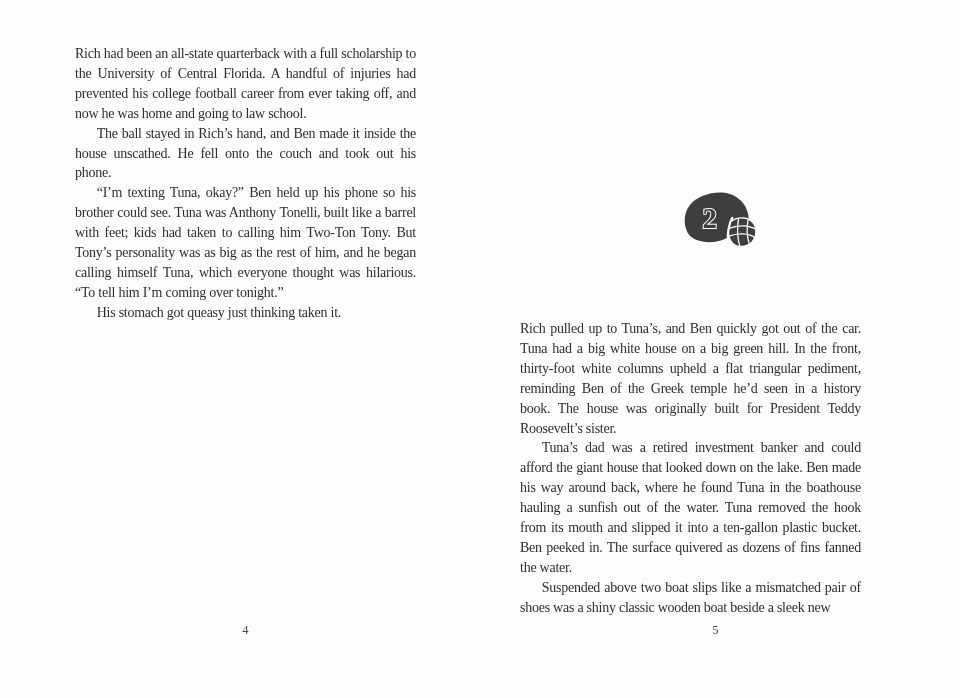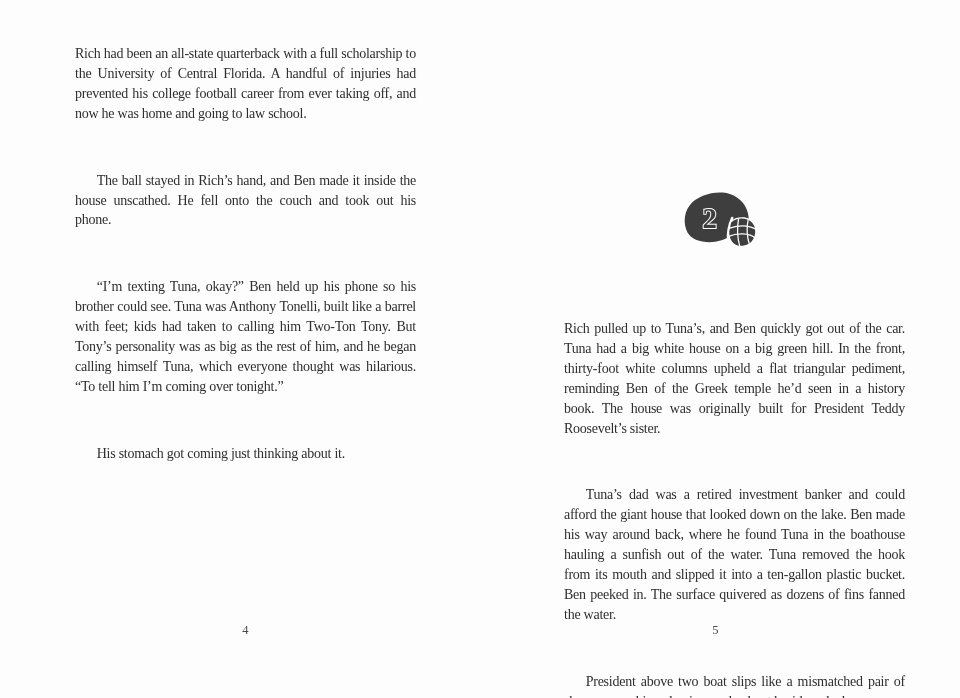--- a/index.html
+++ b/index.html
@@ -14,24 +14,24 @@
   .page-text {
     position: absolute;
     color: #2e2e2e;
     font-size: 14px;
     line-height: 19.9px;
     letter-spacing: -0.25px;
     text-align: justify;
     text-justify: inter-word;
   }
   .page-text p { margin: 0; }
-  .page-text p.indent { text-indent: 1.55em; margin-top: 47px; }
+  .page-text p.indent { text-indent: 1.55em; }
 
   #left-text  { left: 75px;  top: 44px;  width: 341px; }
-  #right-text { left: 564px; top: 319px; width: 341px; }
+  #right-text { left: 520px; top: 319px; width: 341px; }
 
   .page-number {
     position: absolute;
     top: 623px;
     width: 341px;
     text-align: center;
     font-size: 12.5px;
     color: #4a4a4a;
     letter-spacing: 0.5px;
   }
@@ -47,21 +47,21 @@
 </style>
 </head>
 <body>
 
 <div class="spread">
 
   <div class="page-text" id="left-text">
     <p>Rich had been an all-state quarterback with a full scholarship to the University of Central Florida. A handful of injuries had prevented his college football career from ever taking off, and now he was home and going to law school.</p>
     <p class="indent">The ball stayed in Rich’s hand, and Ben made it inside the house unscathed. He fell onto the couch and took out his phone.</p>
     <p class="indent">“I’m texting Tuna, okay?” Ben held up his phone so his brother could see. Tuna was Anthony Tonelli, built like a barrel with feet; kids had taken to calling him Two-Ton Tony. But Tony’s personality was as big as the rest of him, and he began calling himself Tuna, which everyone thought was hilarious. “To tell him I’m coming over tonight.”</p>
-    <p class="indent">His stomach got coming just thinking about it.</p>
+    <p class="indent">His stomach got queasy just thinking taken it.</p>
   </div>
   <div class="page-number" id="page-number-left">4</div>
 
   <div class="chapter-heading">
     <svg viewBox="0 0 100 82" aria-hidden="true">
 
       <path d="M11,58 C3,49 2,31 11,20 C21,7 45,1 61,6 C75,10.5 83.5,22 84.5,35
                C85.3,44 85.3,51 84.2,55.5 C83.2,60.5 78,62.5 72,60.5 L63,57.5
                C55,64 40,68 27,65.5 C19,64 15,62 11,58 Z" fill="#3e3e3e"></path>
 
@@ -75,17 +75,17 @@
       <path d="M72,36.5 C70,48 70.5,61 73.5,71.5" stroke="#fdfdfd" stroke-width="1.6" fill="none"></path>
       <path d="M84,37.5 C82,48 82.5,60 85.5,69" stroke="#fdfdfd" stroke-width="1.6" fill="none"></path>
 
       <text x="36" y="49" text-anchor="middle" font-family="Liberation Serif, DejaVu Serif, serif" font-size="36" font-weight="bold" fill="#3e3e3e" stroke="#ffffff" stroke-width="2.4" paint-order="stroke">2</text>
     </svg>
   </div>
 
   <div class="page-text" id="right-text">
     <p>Rich pulled up to Tuna’s, and Ben quickly got out of the car. Tuna had a big white house on a big green hill. In the front, thirty-foot white columns upheld a flat triangular pediment, reminding Ben of the Greek temple he’d seen in a history book. The house was originally built for President Teddy Roosevelt’s sister.</p>
     <p class="indent">Tuna’s dad was a retired investment banker and could afford the giant house that looked down on the lake. Ben made his way around back, where he found Tuna in the boathouse hauling a sunfish out of the water. Tuna removed the hook from its mouth and slipped it into a ten-gallon plastic bucket. Ben peeked in. The surface quivered as dozens of fins fanned the water.</p>
-    <p class="indent">President above two boat slips like a mismatched pair of shoes was a shiny classic wooden boat beside a sleek new</p>
+    <p class="indent">Suspended above two boat slips like a mismatched pair of shoes was a shiny classic wooden boat beside a sleek new</p>
   </div>
   <div class="page-number" id="page-number-right">5</div>
 
 </div>
 
 </body></html>

